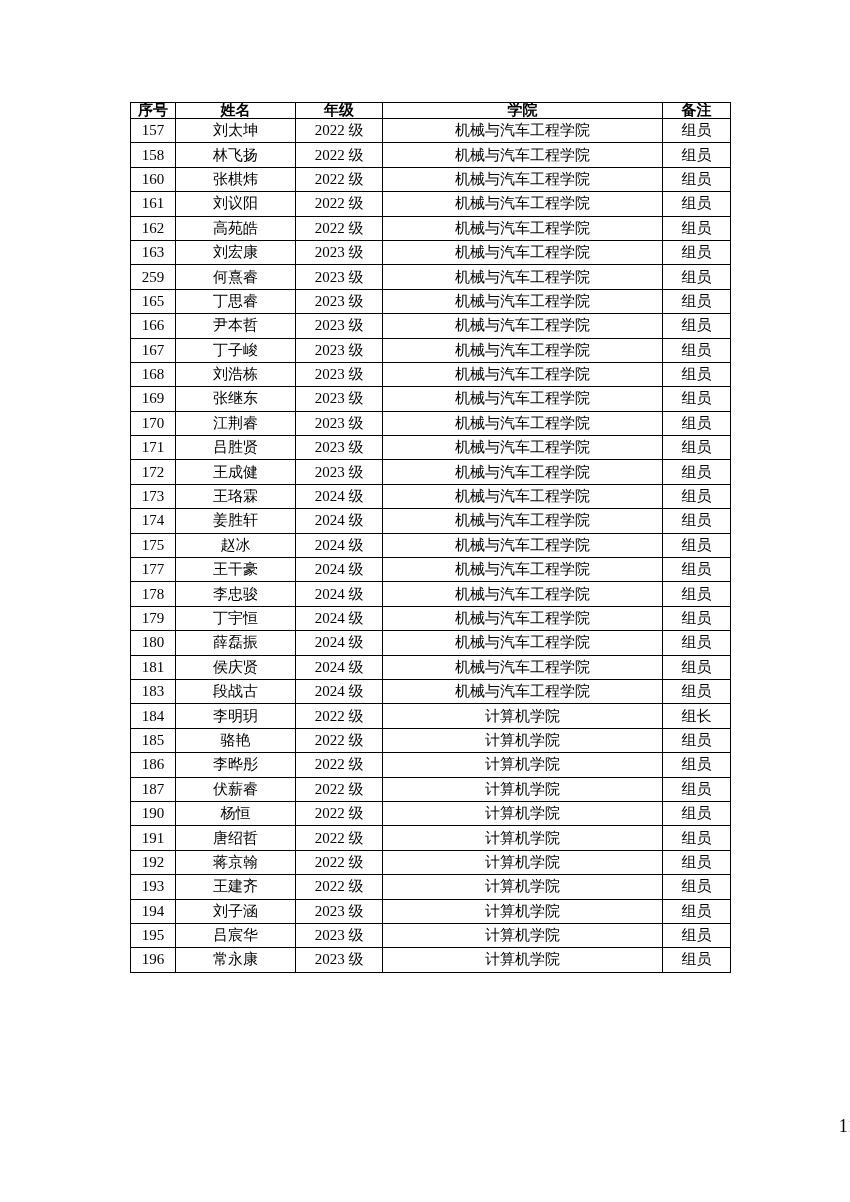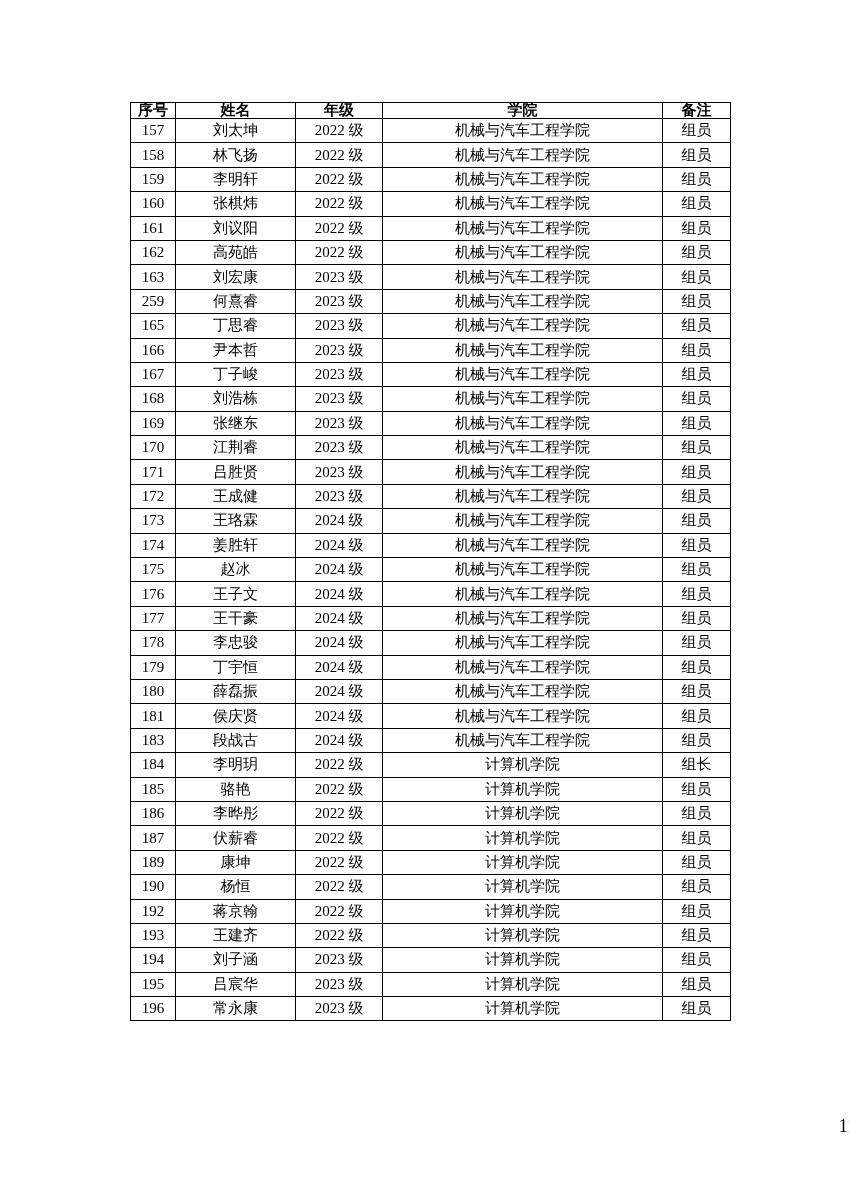--- a/index.html
+++ b/index.html
@@ -90,27 +90,20 @@
     <td>组员</td>
   </tr>
         <tr>
     <td>158</td>
     <td>林飞扬</td>
     <td>2022 级</td>
     <td>机械与汽车工程学院</td>
     <td>组员</td>
   </tr>
         <tr>
-    <td>159</td>
-    <td>李明轩</td>
-    <td>2022 级</td>
-    <td>机械与汽车工程学院</td>
-    <td>组员</td>
-  </tr>
-        <tr>
     <td>160</td>
     <td>张棋炜</td>
     <td>2022 级</td>
     <td>机械与汽车工程学院</td>
     <td>组员</td>
   </tr>
         <tr>
     <td>161</td>
     <td>刘议阳</td>
     <td>2022 级</td>
@@ -209,27 +202,20 @@
     <td>组员</td>
   </tr>
         <tr>
     <td>175</td>
     <td>赵冰</td>
     <td>2024 级</td>
     <td>机械与汽车工程学院</td>
     <td>组员</td>
   </tr>
         <tr>
-    <td>176</td>
-    <td>王子文</td>
-    <td>2024 级</td>
-    <td>机械与汽车工程学院</td>
-    <td>组员</td>
-  </tr>
-        <tr>
     <td>177</td>
     <td>王干豪</td>
     <td>2024 级</td>
     <td>机械与汽车工程学院</td>
     <td>组员</td>
   </tr>
         <tr>
     <td>178</td>
     <td>李忠骏</td>
     <td>2024 级</td>
@@ -286,34 +272,34 @@
     <td>组员</td>
   </tr>
         <tr>
     <td>187</td>
     <td>伏薪睿</td>
     <td>2022 级</td>
     <td>计算机学院</td>
     <td>组员</td>
   </tr>
         <tr>
-    <td>189</td>
-    <td>康坤</td>
-    <td>2022 级</td>
-    <td>计算机学院</td>
-    <td>组员</td>
-  </tr>
-        <tr>
     <td>190</td>
     <td>杨恒</td>
     <td>2022 级</td>
     <td>计算机学院</td>
     <td>组员</td>
   </tr>
         <tr>
+    <td>191</td>
+    <td>唐绍哲</td>
+    <td>2022 级</td>
+    <td>计算机学院</td>
+    <td>组员</td>
+  </tr>
+        <tr>
     <td>192</td>
     <td>蒋京翰</td>
     <td>2022 级</td>
     <td>计算机学院</td>
     <td>组员</td>
   </tr>
         <tr>
     <td>193</td>
     <td>王建齐</td>
     <td>2022 级</td>

